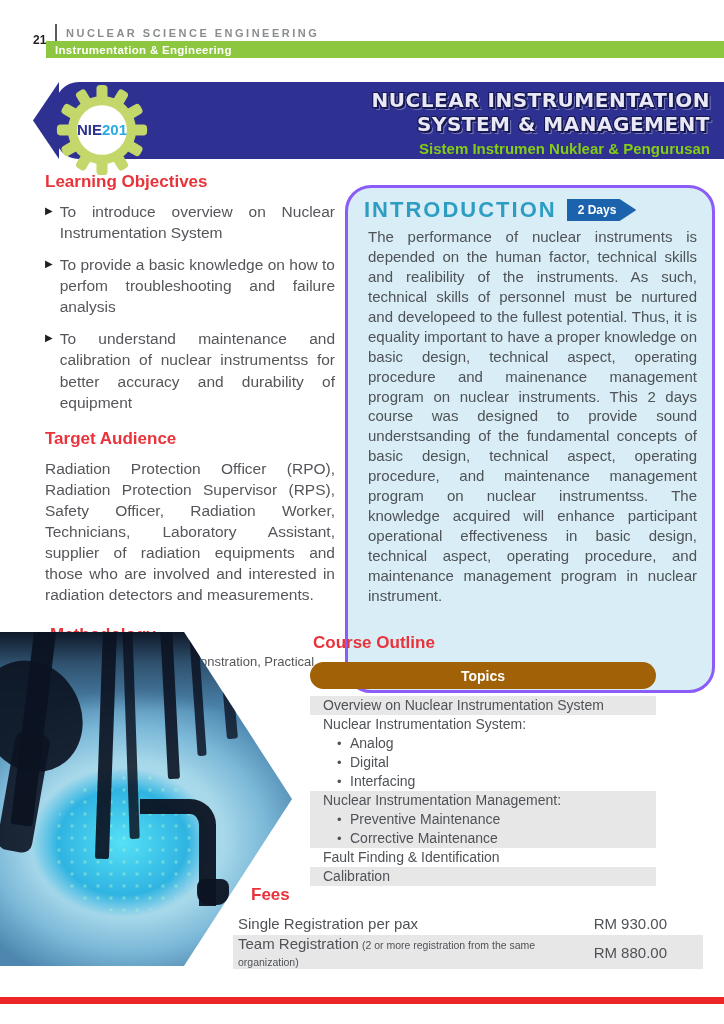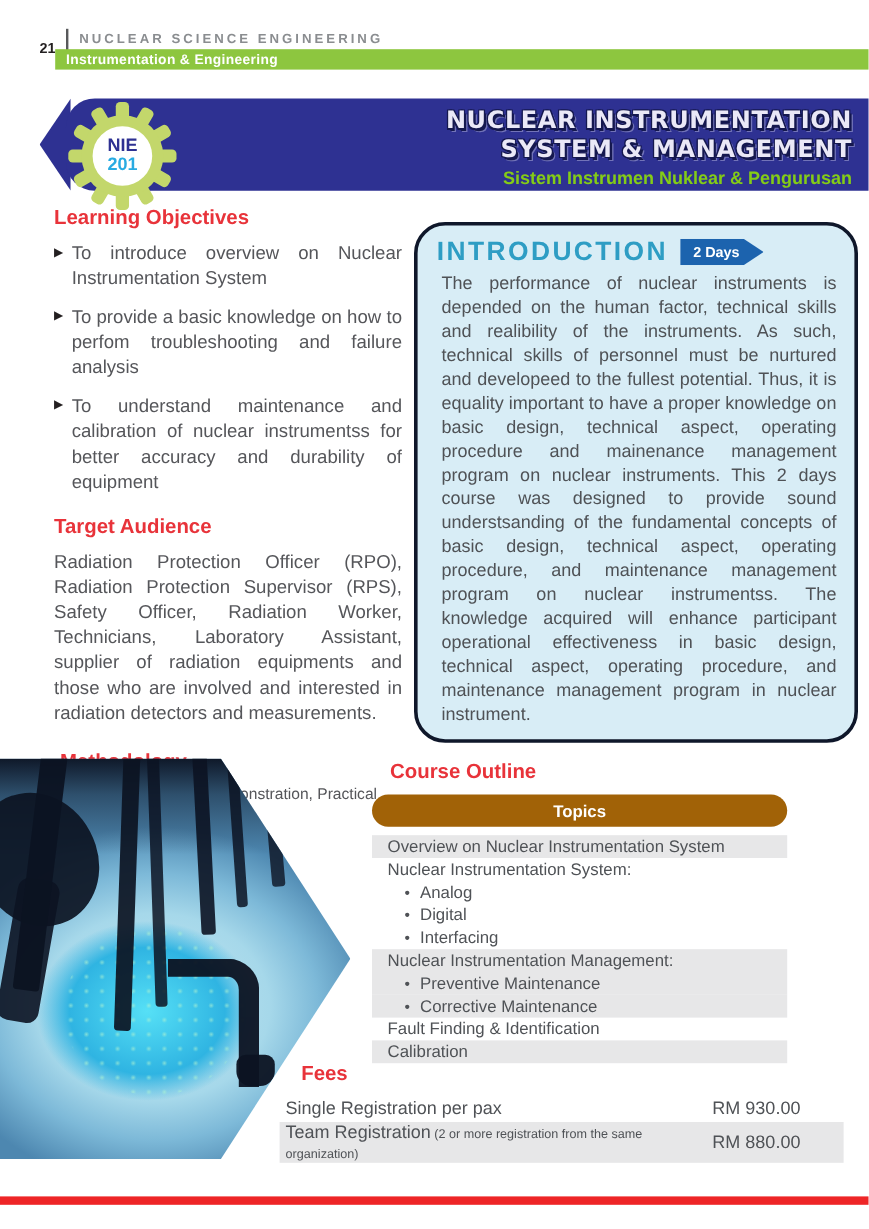--- a/index.html
+++ b/index.html
@@ -48,42 +48,42 @@
                  2px 2px 0 #15184f, 3px 3px 0 rgba(240,240,255,0.35);
   }
   .banner-subtitle {
     margin-top:4px; color:#84cc16; font-weight:bold; font-size:15px;
   }
   .gear {
     position:absolute; left:56px; top:84px; width:92px; height:92px;
   }
   .gear svg { width:100%; height:100%; display:block; }
   .gear-label {
-    position:absolute; inset:0; display:flex; flex-direction:column;
+    position:absolute; inset:0; display:flex; flex-direction:row;
     align-items:center; justify-content:center; text-align:center; line-height:16px;
   }
   .gear-label .code1 { color:#2e3192; font-weight:bold; font-size:15px; }
   .gear-label .code2 { color:#29abe2; font-weight:bold; font-size:15px; }
 
   
   .left-col { position:absolute; left:45px; top:172px; width:290px; }
   .red-h { color:#e8333a; font-weight:bold; font-size:17px; margin-bottom:9px; }
   .obj-item { display:flex; margin-bottom:11px; }
   .obj-bullet { color:#231f20; font-size:10px; line-height:19px; margin-right:7px; flex:0 0 auto; }
   .obj-text, .body-text {
     color:#55565a; font-size:15.5px; line-height:1.36; text-align:justify;
   }
   .ta-head { margin-top:16px; }
   .meth-head { margin-top:20px; margin-left:5px; }
   .meth-text { color:#55565a; font-size:13px; margin-left:5px; }
 
   
   .intro-box {
-    position:absolute; left:345px; top:185px; width:370px; height:434px;
-    background:#d8edf6; border:3px solid #0f172a; border-radius:26px;
+    position:absolute; left:345px; top:185px; width:370px; height:508px;
+    background:#d8edf6; border:3px solid #8b5cf6; border-radius:26px;
     padding:9px 15px 12px 16px;
   }
   .intro-head { display:flex; align-items:center; margin-bottom:4px; }
   .intro-title {
     color:#2e9dc4; font-weight:bold; font-size:22px; letter-spacing:2px;
     font-family:"Liberation Sans", sans-serif;
   }
   .days-badge {
     margin-left:10px; background:#1c63ae; color:#ffffff; font-weight:bold; font-size:12px;
     padding:4px 20px 4px 11px; clip-path:polygon(0 0, 76% 0, 100% 50%, 76% 100%, 0 100%);
@@ -126,21 +126,21 @@
     border-right:17px solid #0c1322; border-top:15px solid #0c1322;
     border-top-right-radius:26px; opacity:.95;
   }
   .pipe-foot {
     position:absolute; left:67.5%; top:74%; width:32px; height:26px;
     background:#0c1322; border-radius:8px 8px 12px 12px; opacity:.95;
   }
 
   
   .outline { position:absolute; left:310px; top:633px; width:346px; }
-  .outline .red-h { margin-left:15px; }
+  .outline .red-h { margin-left:3px; }
   .pill {
     background:#a16207; color:#ffffff; font-weight:bold; font-size:14px;
     border-radius:14px; height:27px; display:flex; align-items:center; justify-content:center;
   }
   .outline-rows { margin-top:7px; }
   .outline-row {
     display:flex; align-items:flex-end; min-height:19px; font-size:14px; color:#4f5256;
     padding:0 8px 0 13px; line-height:19px;
   }
   .outline-row.shaded { background:#e7e7e8; }

